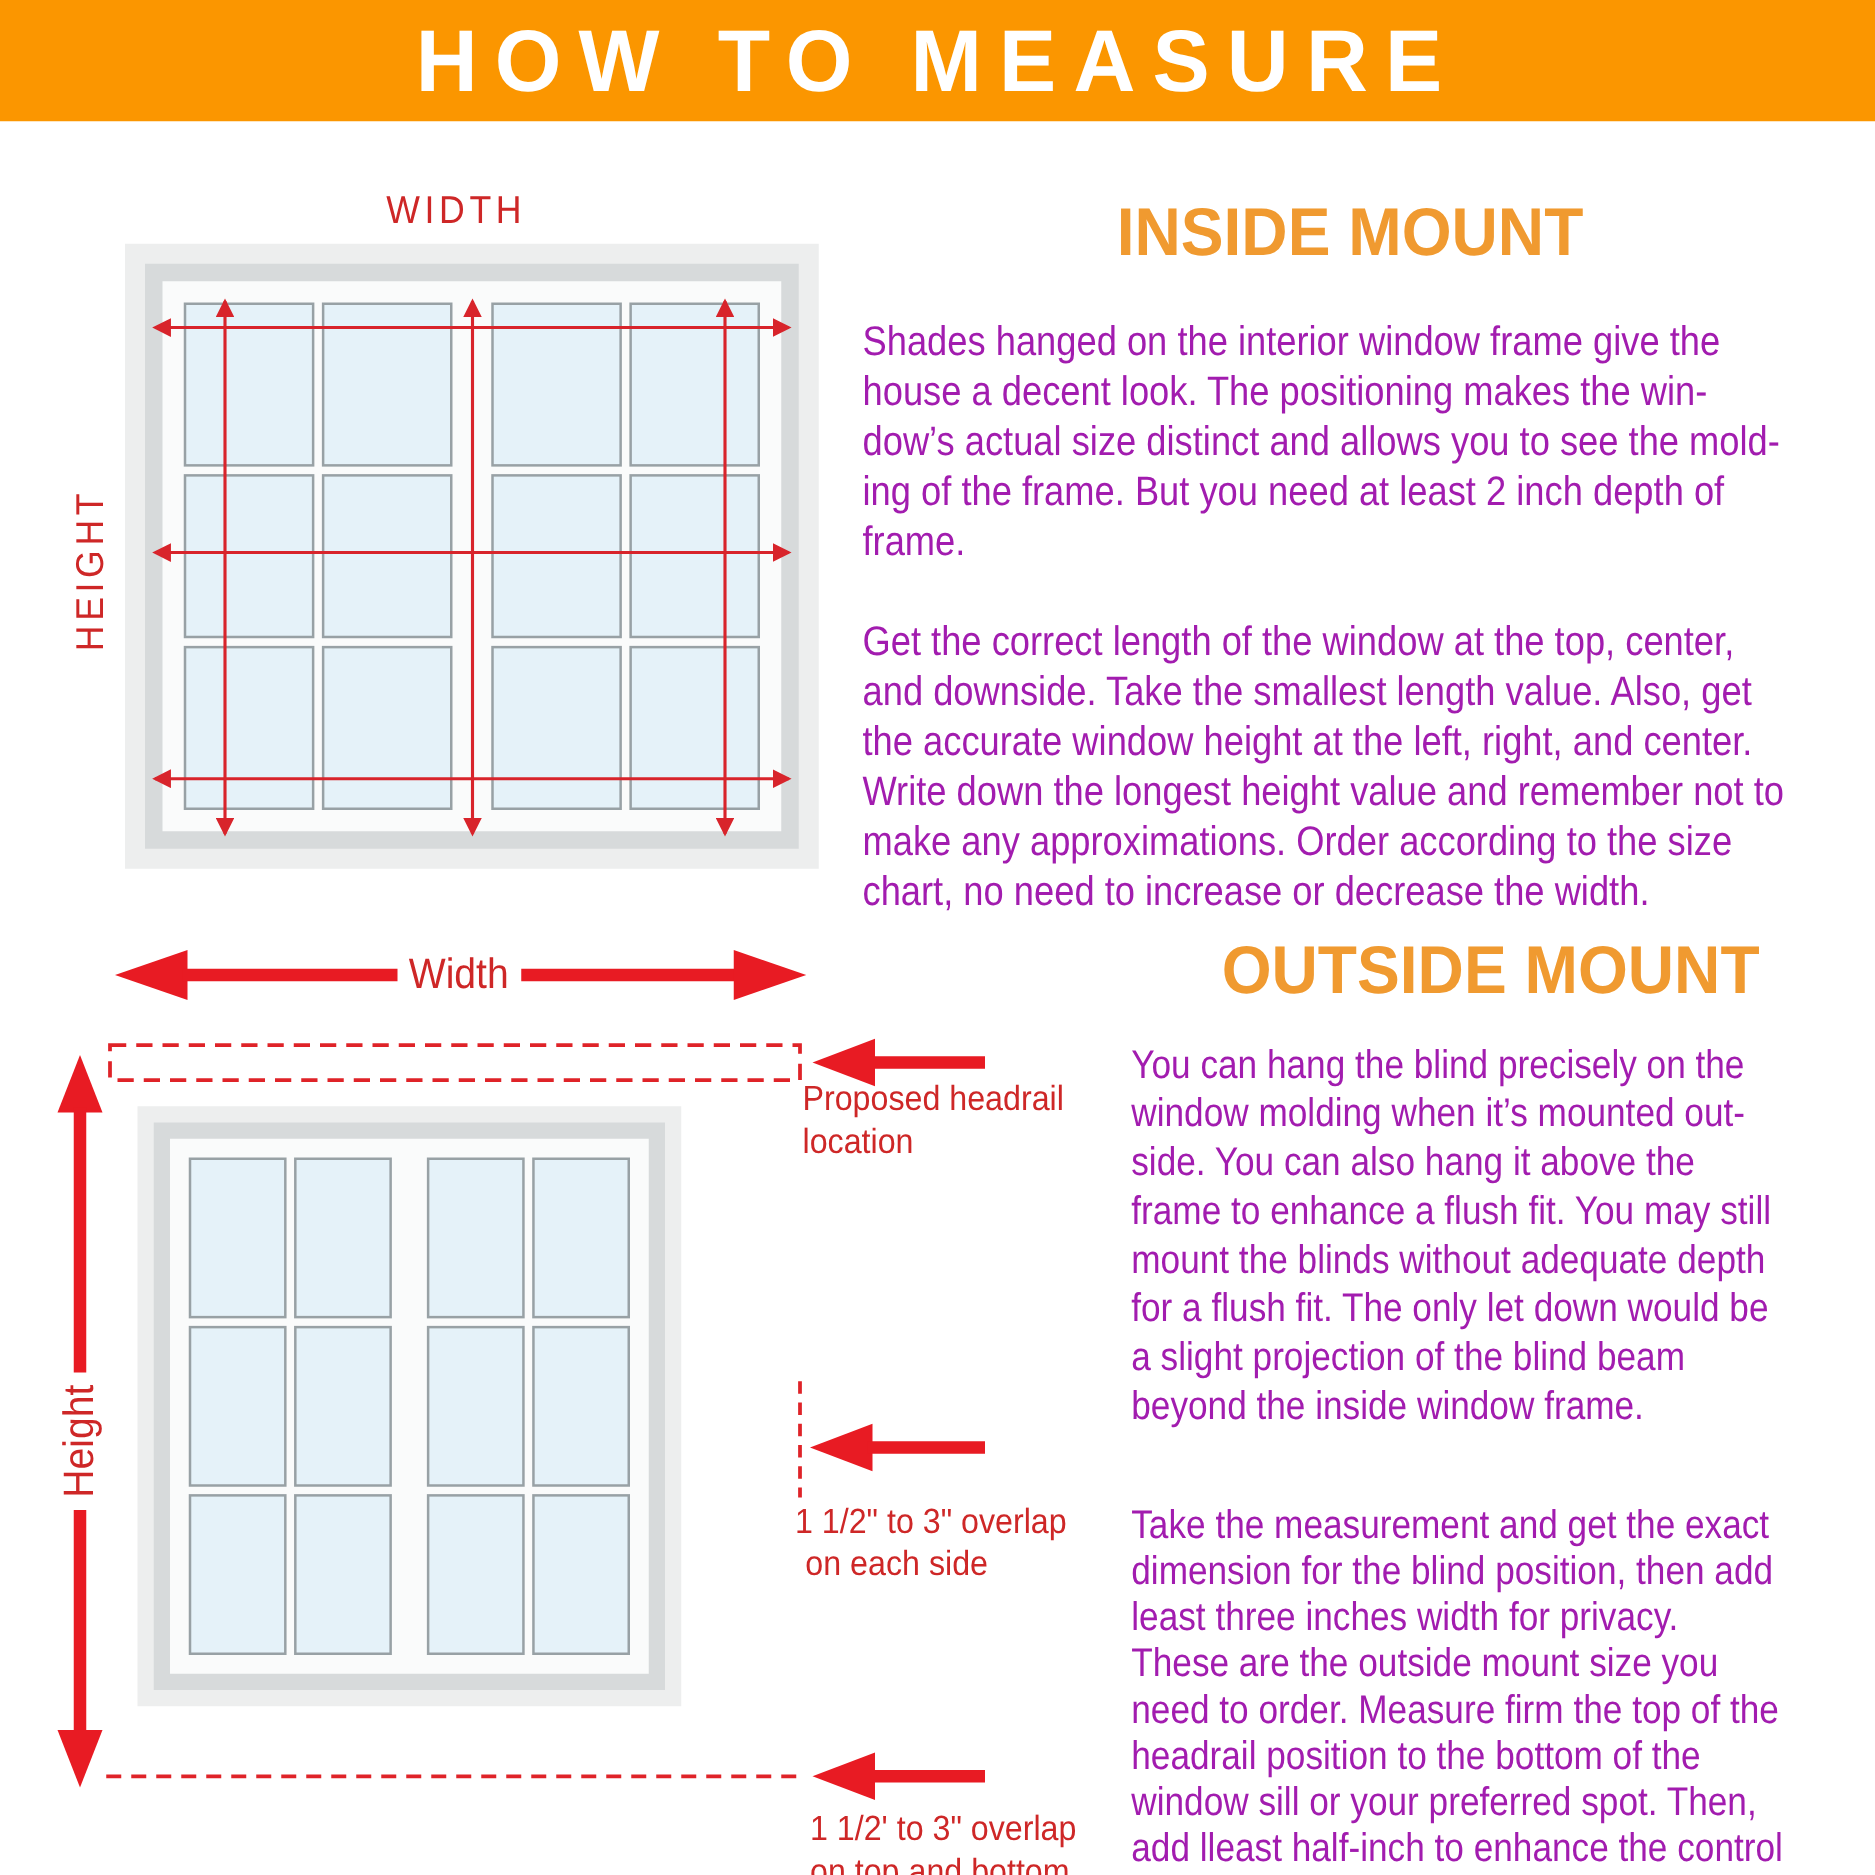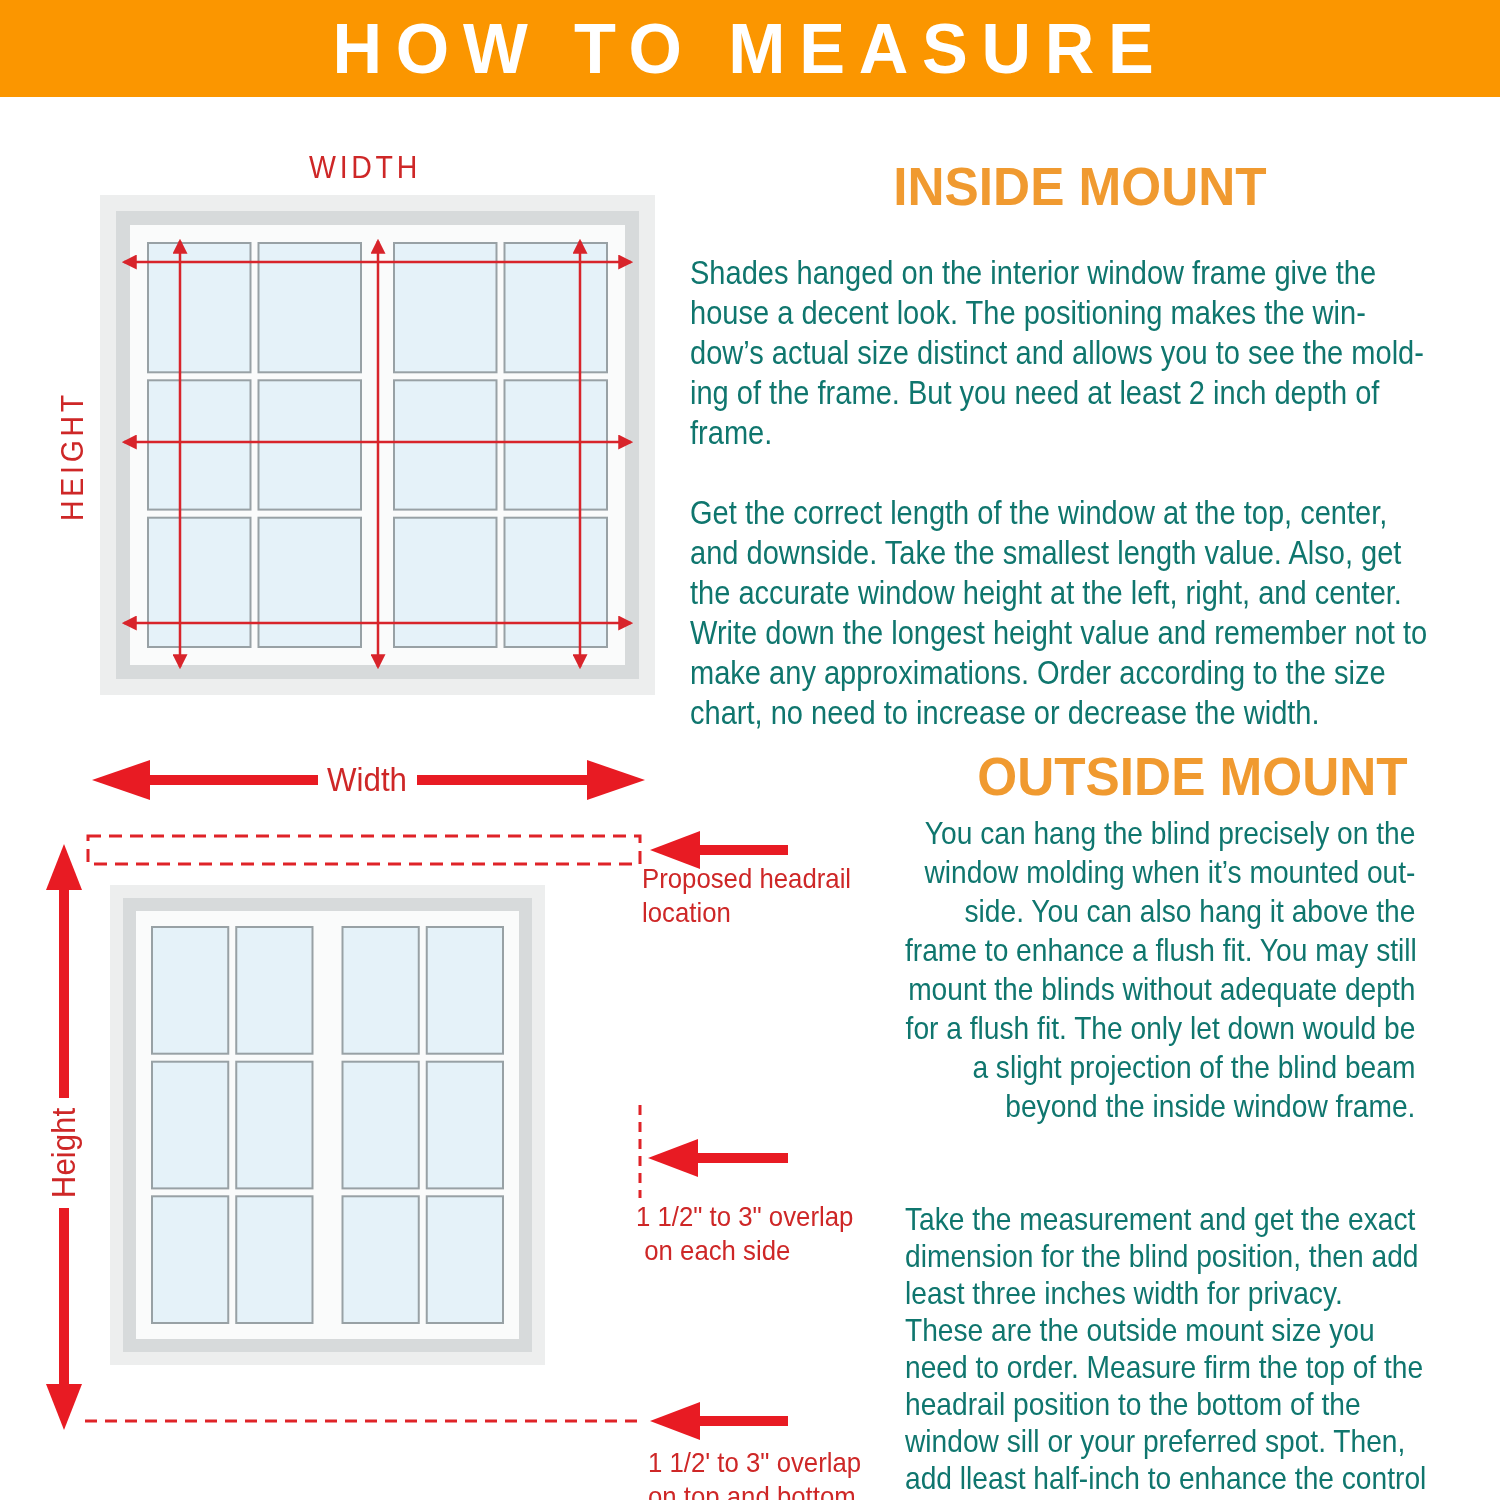--- a/index.html
+++ b/index.html
@@ -14,21 +14,21 @@
   .rlabel{position:absolute;color:#CE2727;white-space:nowrap;
           transform:scaleX(0.92);transform-origin:0 0;}
   .rlabel.center{transform-origin:center;}
   .width-caps{font-size:31px;letter-spacing:4px;}
   .small-red{font-size:28px;line-height:34px;}
   .rot{transform:rotate(-90deg) scaleX(0.92);transform-origin:center;}
   
   .heading{position:absolute;color:#F09A30;font-weight:bold;white-space:nowrap;
            font-size:54px;letter-spacing:0px;transform:scaleX(0.95);transform-origin:center;
            text-align:center;}
-  .tcol{position:absolute;color:#0f766e;}
+  .tcol{position:absolute;color:#a21caf;}
   .tline{white-space:nowrap;transform:scaleX(0.88);transform-origin:0 0;}
   .inside-para .tline{font-size:33px;height:40px;line-height:40px;}
   .outside-para1 .tline{font-size:32px;height:39px;line-height:39px;}
   .outside-para2 .tline{font-size:32px;height:37px;line-height:37px;}
   svg{position:absolute;display:block;}
 </style>
 </head>
 <body>
 
 <div class="page">
@@ -148,21 +148,21 @@
   <div class="tcol inside-para" style="left:690px;top:493px;width:790px;">
     <div class="tline">Get the correct length of the window at the top, center,</div>
     <div class="tline">and downside. Take the smallest length value. Also, get</div>
     <div class="tline">the accurate window height at the left, right, and center.</div>
     <div class="tline">Write down the longest height value and remember not to</div>
     <div class="tline">make any approximations. Order according to the size</div>
     <div class="tline">chart, no need to increase or decrease the width.</div>
   </div>
 
   <h2 class="heading" style="left:905px;top:745px;width:575px;margin:0;">OUTSIDE MOUNT</h2>
-  <div class="tcol outside-para1" style="left:905px;top:814px;width:580px;text-align:right;">
+  <div class="tcol outside-para1" style="left:905px;top:832px;width:580px;">
     <div class="tline">You can hang the blind precisely on the</div>
     <div class="tline">window molding when it’s mounted out-</div>
     <div class="tline">side. You can also hang it above the</div>
     <div class="tline">frame to enhance a flush fit. You may still</div>
     <div class="tline">mount the blinds without adequate depth</div>
     <div class="tline">for a flush fit. The only let down would be</div>
     <div class="tline">a slight projection of the blind beam</div>
     <div class="tline">beyond the inside window frame.</div>
   </div>
   <div class="tcol outside-para2" style="left:905px;top:1160px;width:580px;margin-top:41px;">

